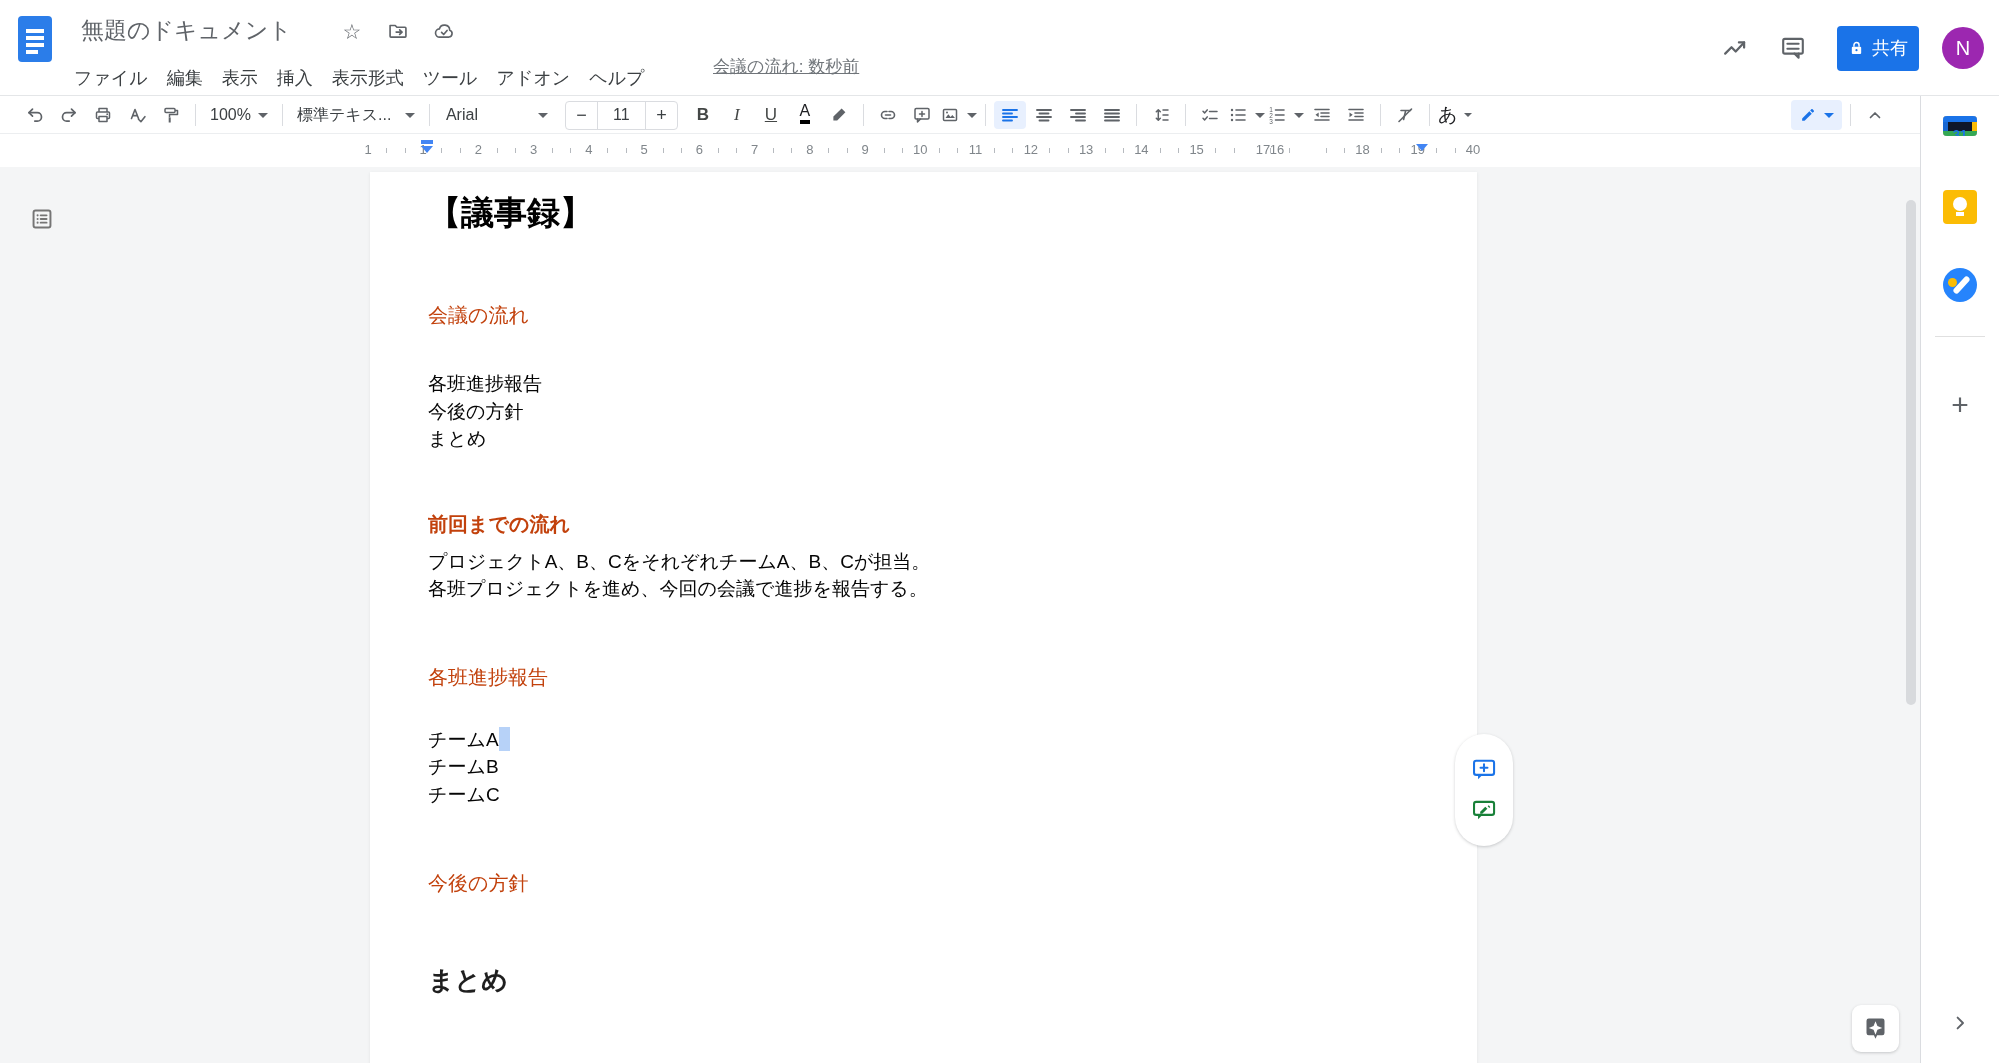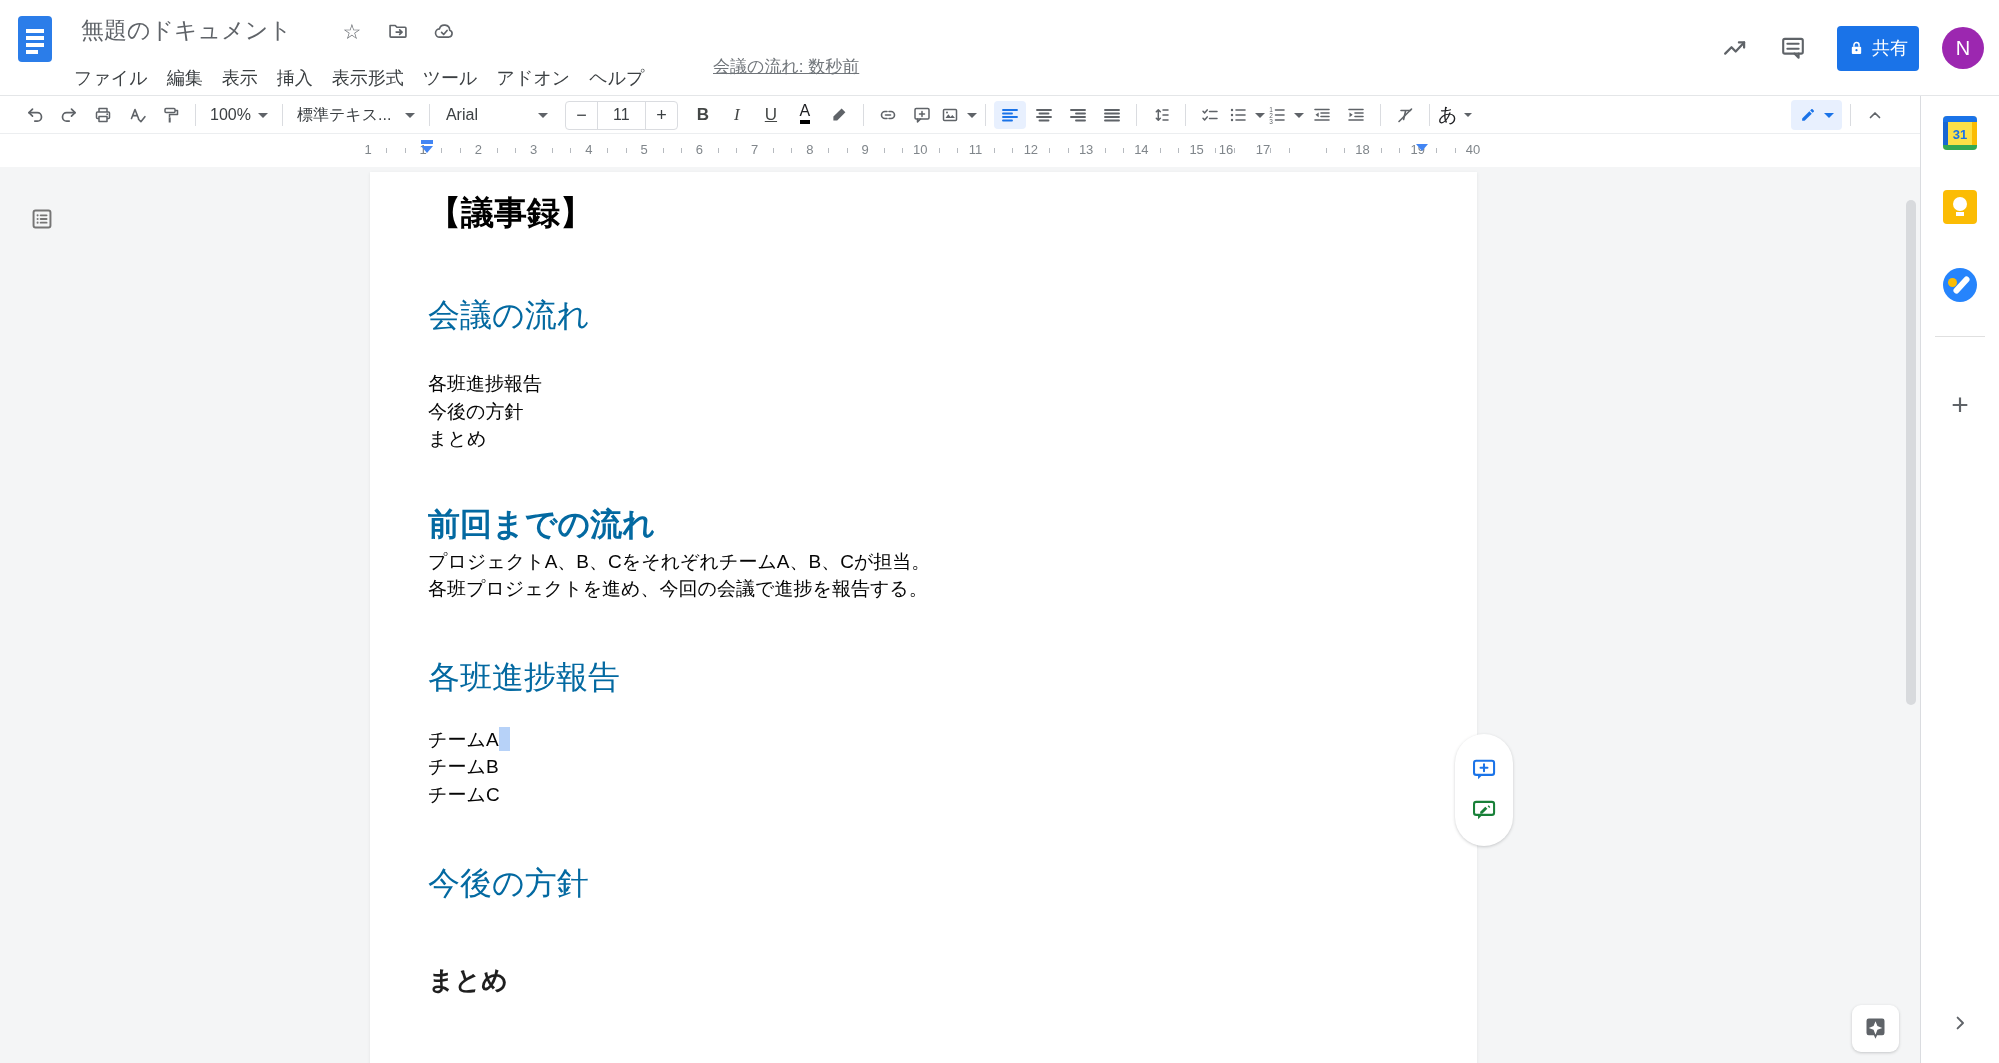--- a/index.html
+++ b/index.html
@@ -74,21 +74,21 @@
   .ind-right { position:absolute; left:1046px; top:9px; }
 
   
   .canvas { position:absolute; left:0; top:167px; width:1920px; height:896px; background:#f4f5f6; }
   .outline-btn { position:absolute; left:26px; top:36px; width:32px; height:32px;
     display:flex; align-items:center; justify-content:center; color:#757575; }
   .page { position:absolute; left:370px; top:5px; width:1107px; height:1200px; background:#fff;
     box-shadow:0 1px 3px rgba(60,64,67,.1); }
   .page-content { padding:20px 40px 0 58px; }
   .doc-block.title { font-size:33px; line-height:42px; font-weight:bold; color:#000; }
-  .doc-block.heading { font-size:32px; line-height:36px; color:#0369a1; }
+  .doc-block.heading { font-size:20px; line-height:36px; color:#c2410c; }
   .doc-block.subheading { font-size:26px; line-height:34px; font-weight:bold; color:#1f1f1f; }
   .doc-line { font-size:19px; line-height:27.5px; color:#050505; }
   .page-content > .doc-block:nth-child(2){ margin-top:63px; }
   .page-content > .doc-block:nth-child(3){ margin-top:37px; }
   .page-content > .doc-block:nth-child(4){ margin-top:53px;font-weight:bold; }
   .page-content > .doc-block:nth-child(5){ margin-top:6px; }
   .page-content > .doc-block:nth-child(6){ margin-top:56px; }
   .page-content > .doc-block:nth-child(7){ margin-top:31px; }
   .page-content > .doc-block:nth-child(8){ margin-top:57px; }
   .page-content > .doc-block:nth-child(9){ margin-top:62px; }
@@ -101,22 +101,22 @@
   .explore-btn { position:absolute; left:1852px; top:838px; width:47px; height:47px;
     background:#fff; border-radius:9px; box-shadow:0 1px 3px rgba(60,64,67,.25);
     display:flex; align-items:center; justify-content:center; }
   .scrollbar { position:absolute; left:1906px; top:33px; width:10px; height:505px;
     background:#d8dadd; border-radius:5px; }
 
   
   .side-panel { position:absolute; left:1920px; top:96px; width:79px; height:967px;
     background:#fff; border-left:1px solid #dadce0; }
   .sp-item { position:absolute; left:50%; transform:translateX(-50%); }
-  .cal-icon { top:20px; width:34px; height:34px; border-radius:4px; position:absolute;
-    background:#fde047; box-shadow:inset 0 0 0 1px #e0e0e0; overflow:hidden; }
+  .cal-icon { top:20px; width:34px; height:20px; border-radius:4px; position:absolute;
+    background:#0f172a; box-shadow:inset 0 0 0 1px #e0e0e0; overflow:hidden; }
   .cal-icon .t { position:absolute; left:0; top:0; width:100%; height:6px; background:#1a73e8; }
   .cal-icon .l { position:absolute; left:0; top:6px; width:5px; bottom:5px; background:#1967d2; }
   .cal-icon .r { position:absolute; right:0; top:6px; width:5px; bottom:5px; background:#fbbc04; }
   .cal-icon .b { position:absolute; left:0; bottom:0; width:100%; height:5px; background:#34a853; }
   .cal-icon .n { position:absolute; left:0; top:4px; width:100%; height:100%; text-align:center;
     font-size:13px; font-weight:bold; color:#1a73e8; padding-top:7px; }
   .keep-icon { top:94px; width:34px; height:34px; border-radius:4px; background:#fbbc04;
     position:absolute; }
   .keep-icon .bulb { position:absolute; left:10px; top:7px; width:14px; height:14px;
     border-radius:50%; background:#fff; }
@@ -429,21 +429,21 @@
       <div class="ruler-tick" style="left: 697.72px;"></div>
       <span class="ruler-num" style="left: 716.12px;">13</span>
       <div class="ruler-tick" style="left: 734.58px;"></div>
       <div class="ruler-tick" style="left: 752.98px;"></div>
       <span class="ruler-num" style="left: 771.38px;">14</span>
       <div class="ruler-tick" style="left: 789.84px;"></div>
       <div class="ruler-tick" style="left: 808.24px;"></div>
       <span class="ruler-num" style="left: 826.64px;">15</span>
       <div class="ruler-tick" style="left: 845.1px;"></div>
       <div class="ruler-tick" style="left: 863.5px;"></div>
-      <span class="ruler-num" style="left: 856px;">16</span>
+      <span class="ruler-num" style="left: 907px;">16</span>
       <div class="ruler-tick" style="left: 900.36px;"></div>
       <div class="ruler-tick" style="left: 918.76px;"></div>
       <span class="ruler-num" style="left: 893px;">17</span>
       <div class="ruler-tick" style="left: 955.62px;"></div>
       <div class="ruler-tick" style="left: 974.02px;"></div>
       <span class="ruler-num" style="left: 992.42px;">18</span>
       <div class="ruler-tick" style="left: 1010.88px;"></div>
       <div class="ruler-tick" style="left: 1029.28px;"></div>
       <span class="ruler-num" style="left: 1047.68px;">19</span>
       <div class="ruler-tick" style="left: 1066.14px;"></div>

